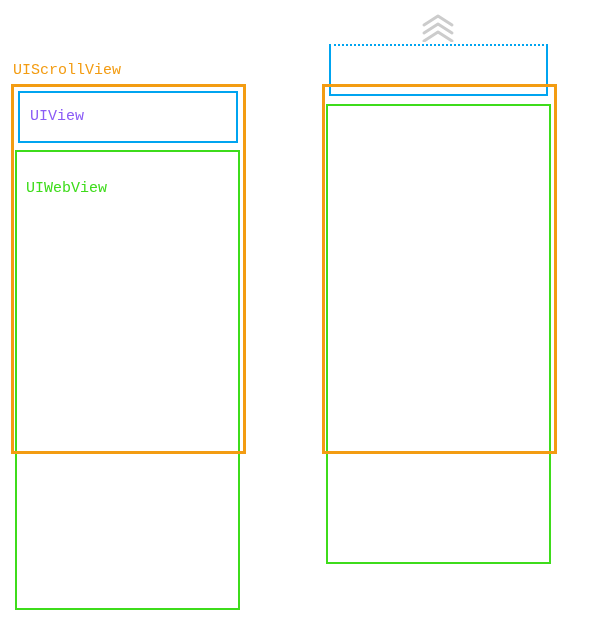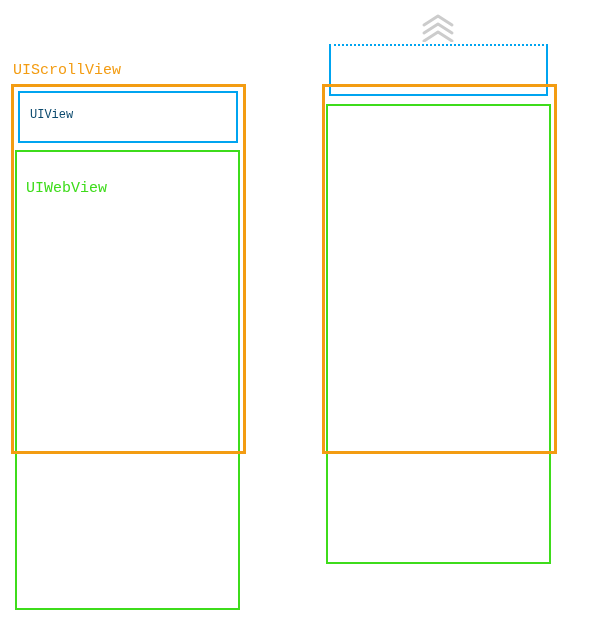--- a/index.html
+++ b/index.html
@@ -37,21 +37,21 @@
 
   <div class="box" style="left:15px; top:150px; width:225px; height:460px;
               border:2px solid #3EDC1B;"></div>
 
   <div class="box" style="left:11px; top:84px; width:235px; height:370px;
               border:3px solid #F39C12;"></div>
 
   <div class="box" style="left:18px; top:91px; width:220px; height:52px;
               border:2px solid #00A4F0;"></div>
 
-  <span class="lbl" style="left:30px; top:108px; color:#0c4a6e; font-size:12px;">UIView</span>
+  <span class="lbl" style="left:30px; top:108px; color:#8b5cf6; font-size:15px;">UIView</span>
 
   <span class="lbl" style="left:26px; top:180px; color:#3EDC1B; font-size:15px;">UIWebView</span>
 
   <div class="chevrons" style="left:420px; top:12px; width:36px; height:30px;">
     <svg width="36" height="30" viewBox="0 0 36 30">
       <polyline points="4,13 18,4 32,13" fill="none" stroke="#CCCCCC" stroke-width="3" stroke-linecap="round" stroke-linejoin="round"></polyline>
       <polyline points="4,21 18,12 32,21" fill="none" stroke="#CCCCCC" stroke-width="3" stroke-linecap="round" stroke-linejoin="round"></polyline>
       <polyline points="4,29 18,20 32,29" fill="none" stroke="#CCCCCC" stroke-width="3" stroke-linecap="round" stroke-linejoin="round"></polyline>
     </svg>
   </div>

